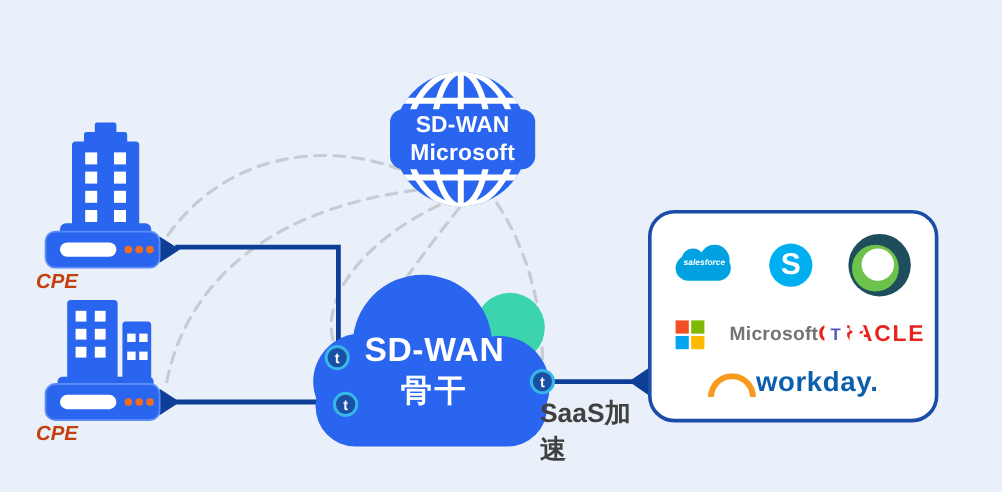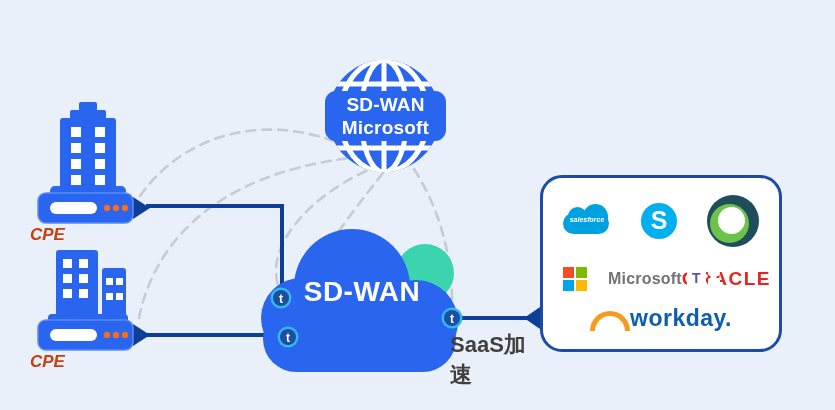--- a/index.html
+++ b/index.html
@@ -197,20 +197,21 @@
     </g>
   </svg>
 
   <div class="ctrl-plate">
     <div>SD-WAN</div>
     <div>Microsoft</div>
   </div>
 
   <div class="cloud-label">
     <div class="l1">SD-WAN</div>
+    <div class="l2">骨干</div>
   </div>
 
   <div class="cpe-label cpe-hq">
     <div class="nm">CPE</div>
   </div>
   <div class="cpe-label cpe-branch">
     <div class="nm">CPE</div>
   </div>
 
   <div class="saas-accel">SaaS加速</div>

